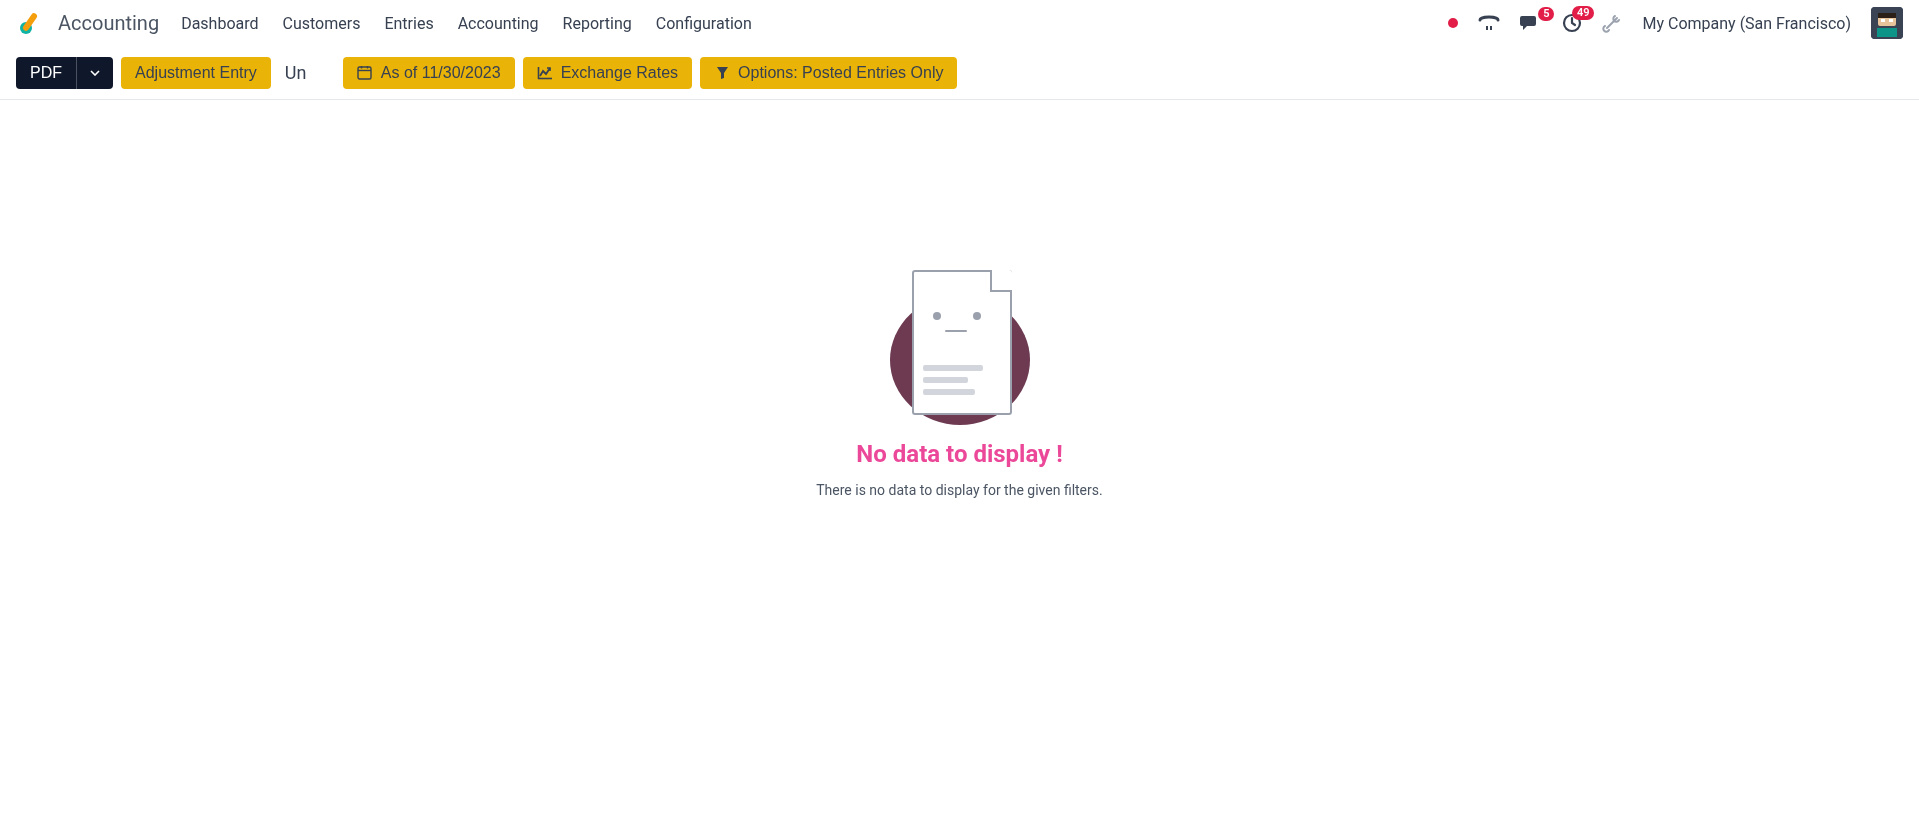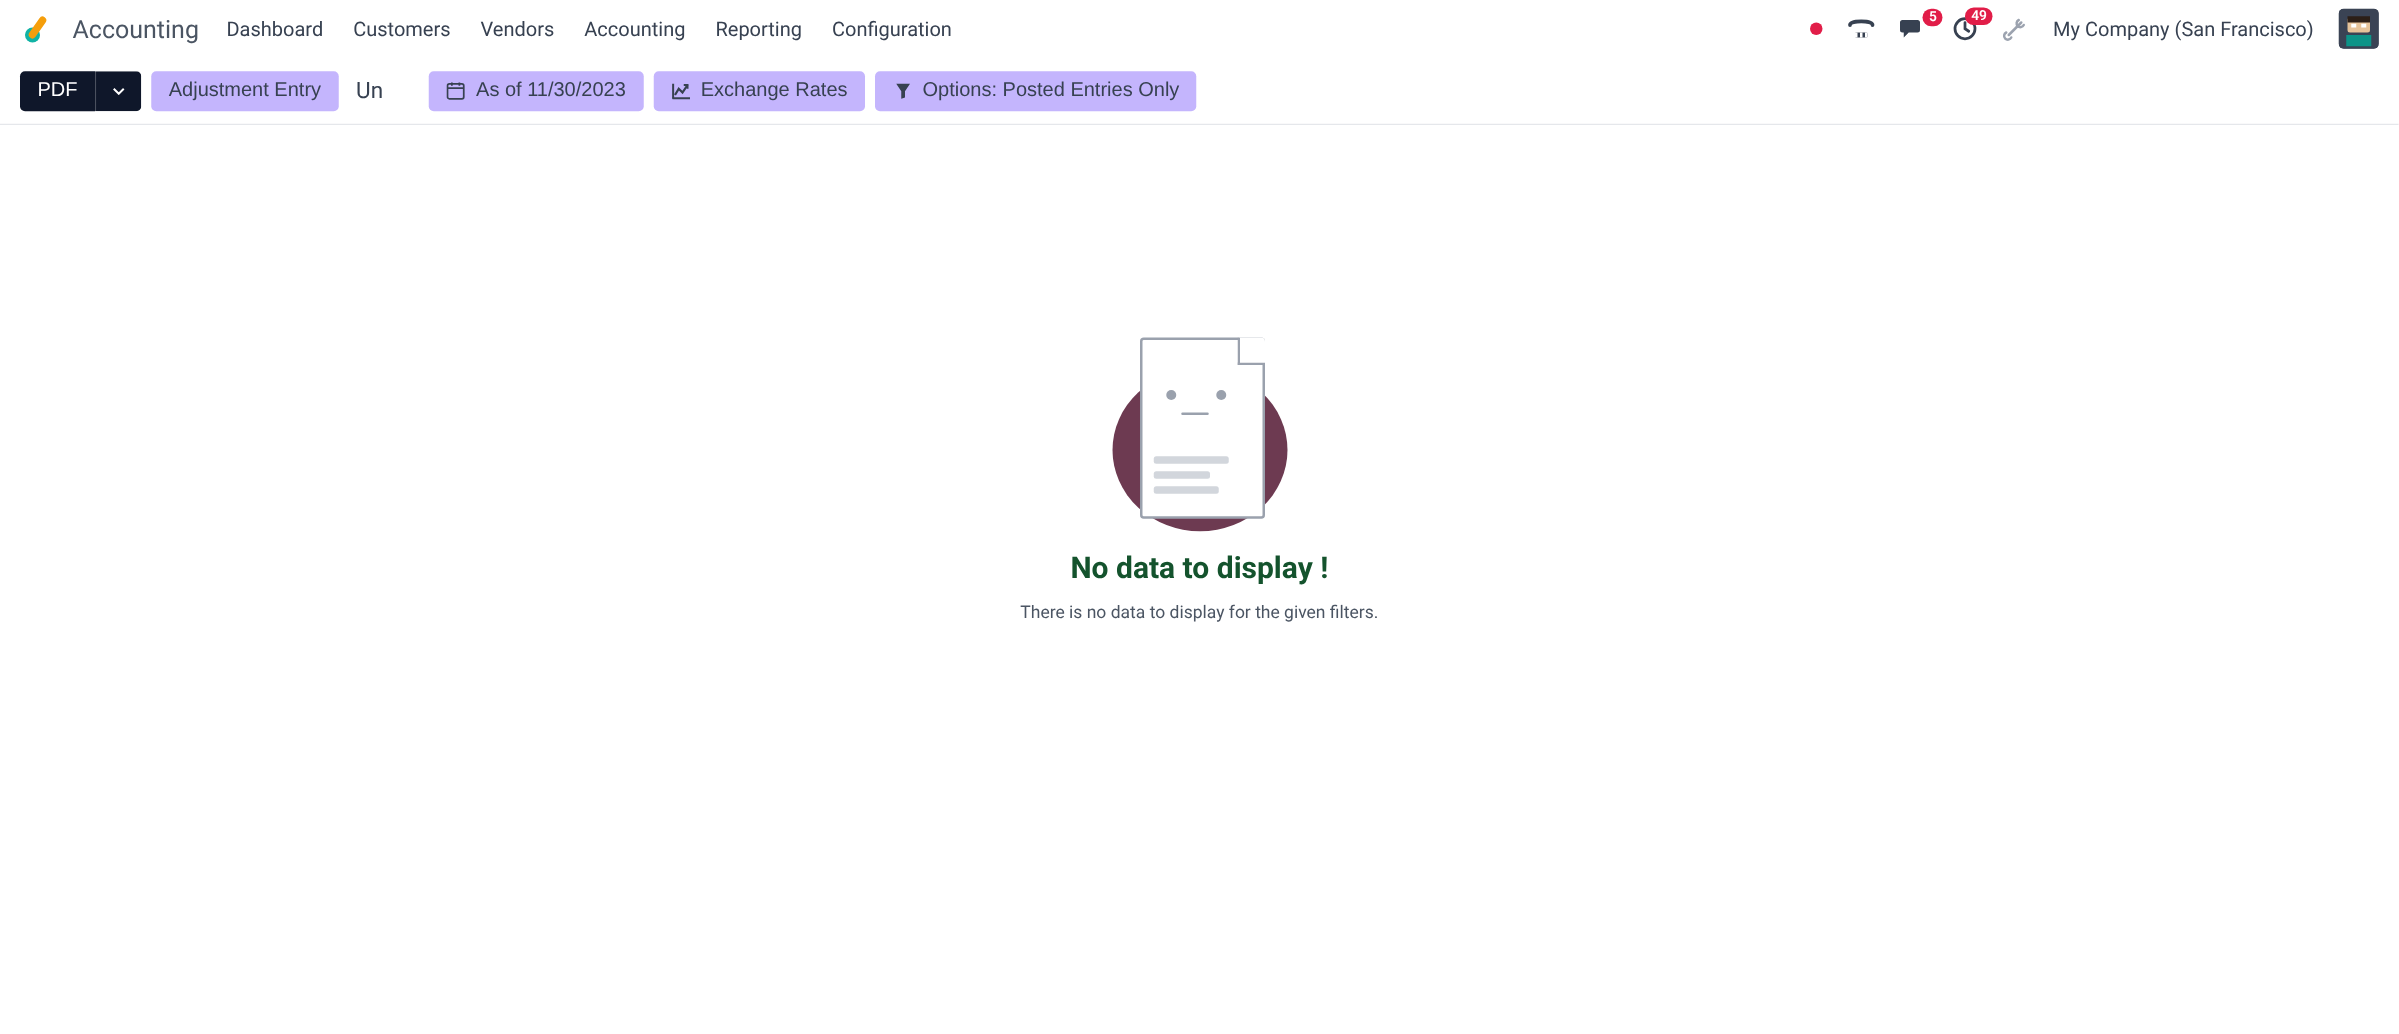--- a/index.html
+++ b/index.html
@@ -14,59 +14,59 @@
 .systray { display: flex; align-items: center; gap: 20px; }
 .red-dot { width: 10px; height: 10px; border-radius: 50%; background: #e11d48; }
 .sys-icon { position: relative; display: flex; align-items: center; color: #4b5563; cursor: pointer; }
 .badge { position: absolute; top: -7px; right: -12px; background: #e11d48; color: #fff; font-size: 11px; font-weight: 600; border-radius: 9px; padding: 1px 5px; line-height: 1.1; }
 .company-name { font-size: 16px; color: #374151; cursor: pointer; }
 .avatar { width: 32px; height: 32px; border-radius: 4px; background: #374151; overflow: hidden; cursor: pointer; display:flex; align-items:center; justify-content:center; }
 
 
 .control-panel { display: flex; align-items: center; height: 54px; padding: 10px 16px; border-bottom: 1px solid #e5e7eb; gap: 8px; }
 .btn-group { display: flex; }
-.btn { display: inline-flex; align-items: center; gap: 8px; background: #c4b5fd; color: #374151; border: none; padding: 7px 14px; font-size: 16px; border-radius: 4px; cursor: pointer; }
+.btn { display: inline-flex; align-items: center; gap: 8px; background: #eab308; color: #374151; border: none; padding: 7px 14px; font-size: 16px; border-radius: 4px; cursor: pointer; }
 .btn-primary { background: #0f172a; color: #fff; }
 .btn-primary.left { border-radius: 4px 0 0 4px; }
 .btn-primary.caret { border-radius: 0 4px 4px 0; padding: 7px 10px; border-left: 1px solid rgba(255,255,255,.25); }
 .text-cut { font-size: 18px; color: #374151; margin-left: 6px; overflow: hidden; width: 30px; white-space: nowrap; }
 .cp-gap { width: 12px; }
 .icon-inline { display: inline-flex; width: 16px; height: 16px; align-items: center; justify-content: center; }
 
 
 .empty-wrap { display: flex; flex-direction: column; align-items: center; padding-top: 170px; }
 .empty-visual { position: relative; width: 150px; height: 150px; }
 .empty-circle { position: absolute; left: 5px; top: 25px; width: 140px; height: 130px; background: #6d3a51; border-radius: 50%; }
 .empty-page { position: absolute; left: 27px; top: 0; width: 100px; height: 145px; background: #fff; border: 2px solid #9aa1ad; border-radius: 3px; }
 .empty-fold { position: absolute; top: -2px; right: -2px; width: 22px; height: 22px; background: #fff; border-left: 2px solid #9aa1ad; border-bottom: 2px solid #9aa1ad; border-top-right-radius: 3px; }
 .eye { position: absolute; width: 8px; height: 8px; background: #9aa1ad; border-radius: 50%; top: 42px; }
 .eye.l { left: 48px; } .eye.r { left: 88px; }
 .mouth { position: absolute; top: 60px; left: 60px; width: 22px; height: 2px; background: #9aa1ad; border-radius: 2px; }
 .pline { position: absolute; left: 38px; height: 6px; background: #d2d6dc; border-radius: 2px; }
 .pline.a { top: 95px; width: 60px; }
 .pline.b { top: 107px; width: 45px; }
 .pline.c { top: 119px; width: 52px; }
-.empty-title { margin-top: 20px; font-size: 24px; font-weight: 700; color: #14532d; }
+.empty-title { margin-top: 20px; font-size: 24px; font-weight: 700; color: #ec4899; }
 .empty-sub { margin-top: 14px; font-size: 14px; color: #4b5563; }
 </style>
 </head>
 <body>
 
 <div class="topnav">
   <div class="logo">
     <svg width="26" height="26" viewBox="0 0 26 26">
       <circle cx="9" cy="18" r="6" fill="#11b3a5"></circle>
       <rect x="10" y="2" width="6" height="20" rx="3" transform="rotate(35 13 12)" fill="#f59e0b"></rect>
     </svg>
   </div>
   <div class="app-title">Accounting</div>
   <div class="nav-items">
     <div class="nav-item">Dashboard</div>
     <div class="nav-item">Customers</div>
-    <div class="nav-item">Vendors</div>
+    <div class="nav-item">Entries</div>
     <div class="nav-item">Accounting</div>
     <div class="nav-item">Reporting</div>
     <div class="nav-item">Configuration</div>
   </div>
   <div class="systray">
     <div class="red-dot"></div>
     <div class="sys-icon">
       <svg width="22" height="18" viewBox="0 0 22 18">
           <path d="M2 6 C2 2 20 2 20 6" fill="none" stroke="#374151" stroke-width="3" stroke-linecap="round"></path>
           <rect x="6" y="12" width="10" height="4" rx="1" fill="#374151"></rect>

